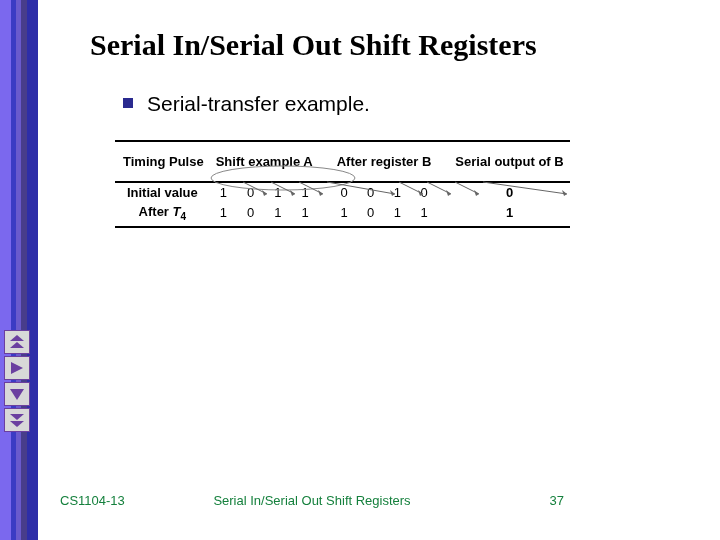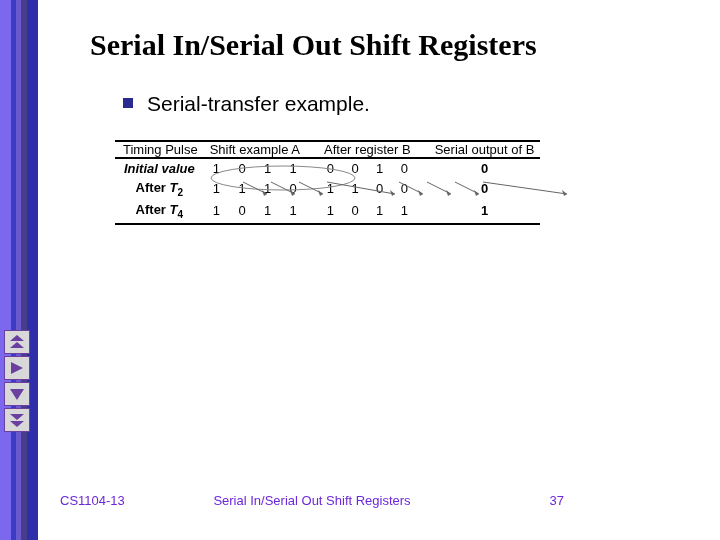--- a/index.html
+++ b/index.html
@@ -60,37 +60,37 @@
     margin: 6px 30px 0 55px;
   }
   table {
     width: 100%;
     border-collapse: collapse;
     font-size: 13px;
   }
   thead th {
     border-top: 2px solid #000;
     border-bottom: 2px solid #000;
-    padding: 0 6px;
-    font-weight: normal;
+    padding: 12px 6px;
+    font-weight: bold;
     text-align: center;
     white-space: nowrap;
   }
   thead th:first-child { text-align: left; padding-left: 8px; }
   tbody td {
     padding: 2px 6px;
     text-align: center;
     font-size: 13px;
   }
   tbody td:first-child {
     text-align: center;
     font-weight: bold;
     white-space: nowrap;
   }
-  tbody tr.initial td:first-child { font-weight: bold; font-style: italic; }
+  tbody tr.initial td:first-child { font-weight: bold; }
   tbody tr.after td:first-child { font-weight: bold; }
   tbody tr:last-child td {
     border-bottom: 2px solid #000;
     padding-bottom: 4px;
   }
   .sub { font-style: italic; }
   .subnum { font-size: 10px; vertical-align: sub; font-style: normal; }
   
   .col-label { width: 120px; }
   .col-bit { width: 28px; }
@@ -99,21 +99,21 @@
 
   .footer {
     position: absolute;
     bottom: 32px;
     left: 60px;
     right: 30px;
     display: flex;
     justify-content: space-between;
     align-items: center;
     font-size: 13px;
-    color: #6d28d9;
+    color: #15803d;
   }
   .footer-center {
     position: absolute;
     left: 0;
     right: 0;
     text-align: center;
     pointer-events: none;
   }
 
   .nav-icons {
@@ -189,34 +189,20 @@
           <tr class="initial">
             <td>Initial value</td>
             <td>1</td>
             <td>0</td>
             <td>1</td>
             <td>1</td>
             <td></td>
             <td>0</td>
             <td>0</td>
             <td>1</td>
-            <td>0</td>
-            <td></td>
-            <td style="font-weight: bold;">0</td>
-          </tr>
-          <tr class="after">
-            <td>After <span class="sub">T</span><span class="subnum">2</span></td>
-            <td>1</td>
-            <td>1</td>
-            <td>1</td>
-            <td>0</td>
-            <td></td>
-            <td>1</td>
-            <td>1</td>
-            <td>0</td>
             <td>0</td>
             <td></td>
             <td style="font-weight: bold;">0</td>
           </tr>
           <tr class="after">
             <td>After <span class="sub">T</span><span class="subnum">4</span></td>
             <td>1</td>
             <td>0</td>
             <td>1</td>
             <td>1</td>

